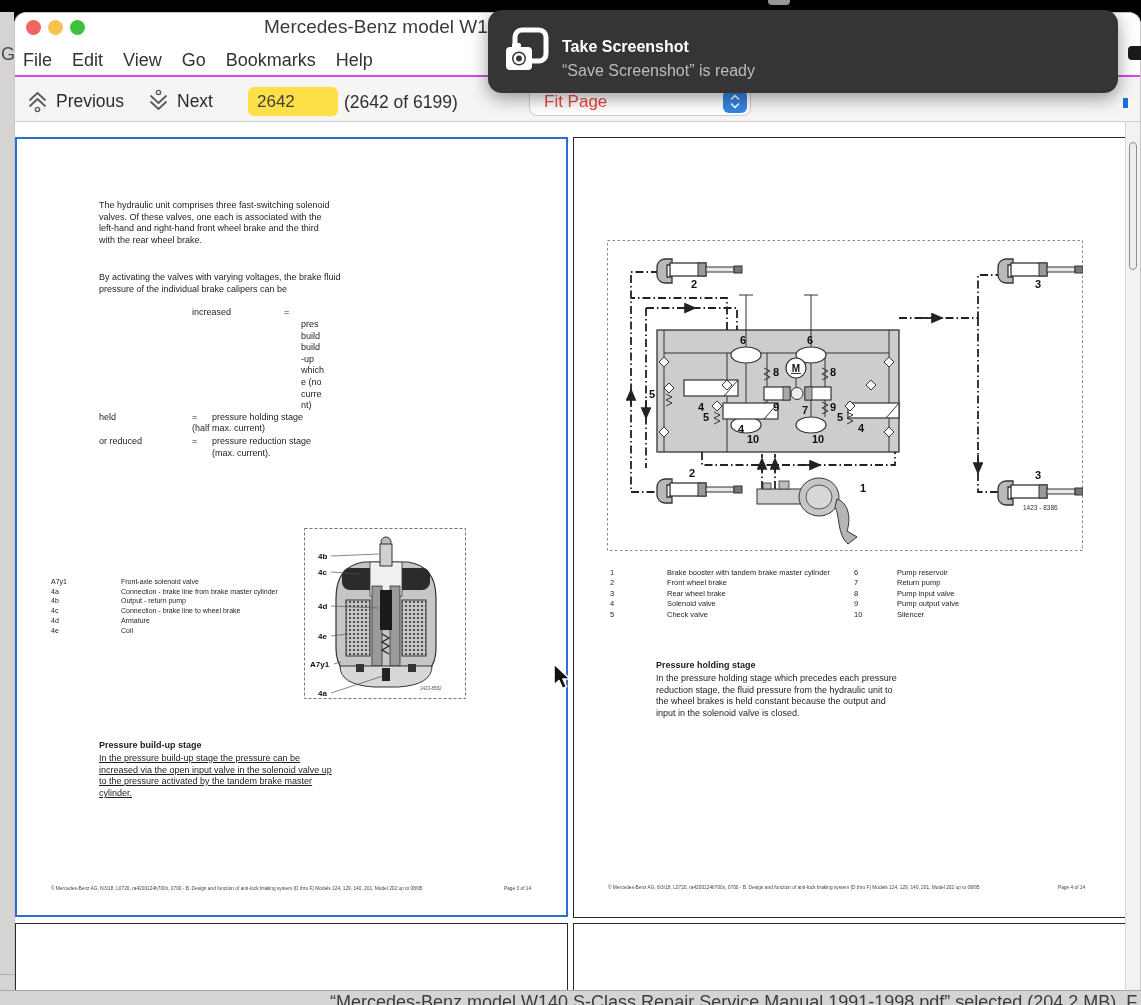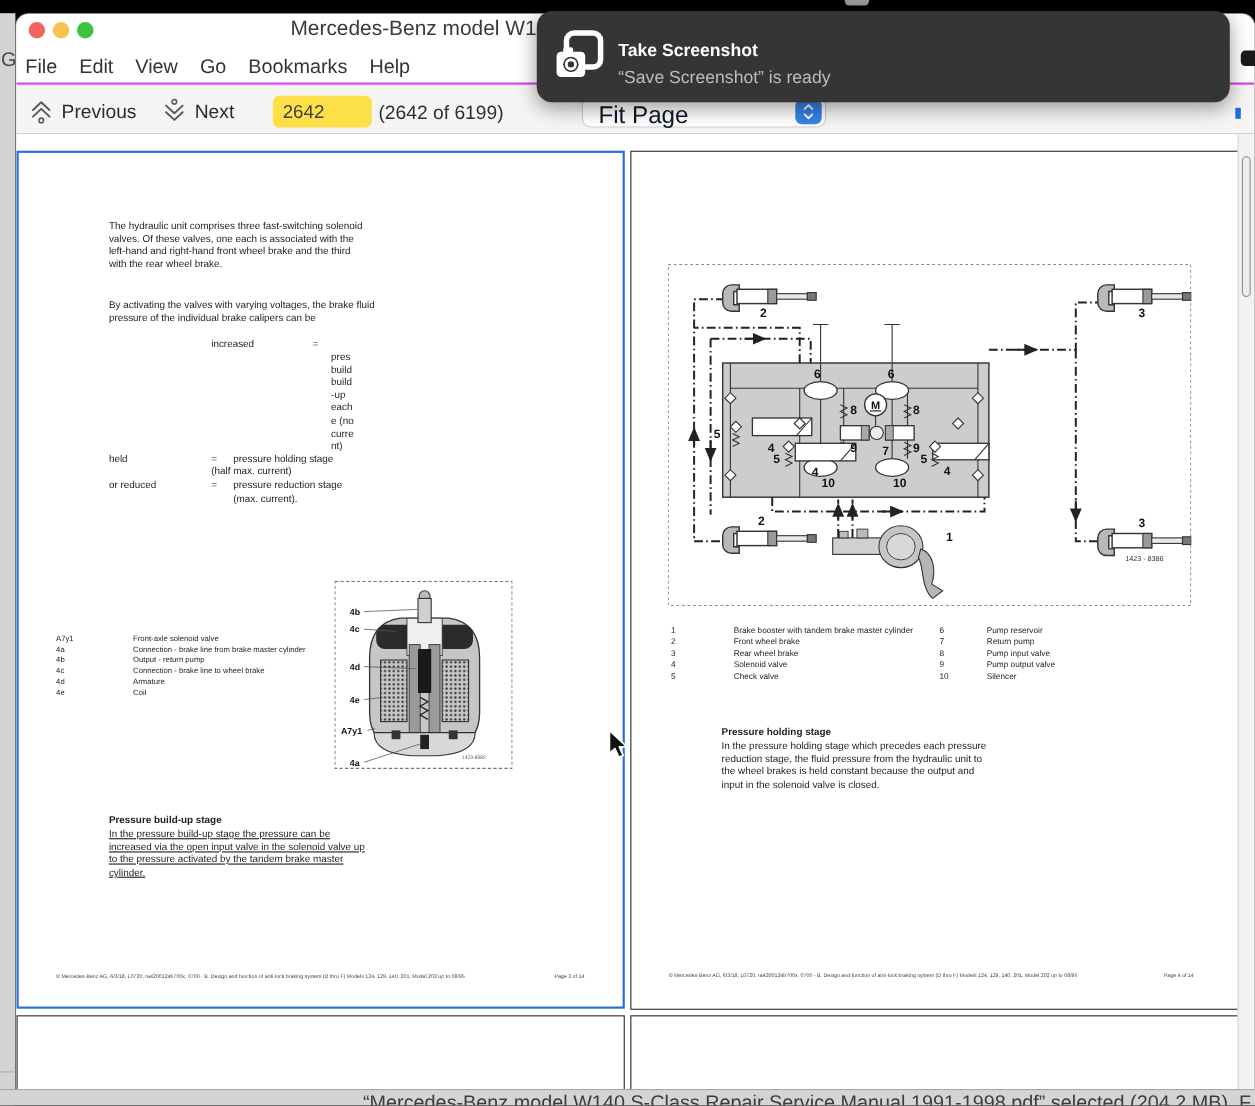--- a/index.html
+++ b/index.html
@@ -29,21 +29,21 @@
   .toolbar { position:absolute; left:0; top:62px; width:100%; height:47px; background:#f6f5f4;
              border-top:2px solid #d946ef; border-bottom:1px solid #d0cdca; }
   .tbtn { position:absolute; top:12px; display:flex; align-items:center; gap:7px; font-size:17.5px; color:#2b2b2b; }
   .tbtn svg { display:block; }
   .page-input { position:absolute; left:233px; top:10px; width:90px; height:29px; background:#fde047;
                 border:none; border-radius:6px; font-size:17px; color:#3f3f3f; padding-left:9px;
                 font-family:"Liberation Sans", sans-serif; }
   .page-count { position:absolute; left:329px; top:15px; font-size:17.5px; color:#2f2f2f; }
   .fitpage { position:absolute; left:514px; top:10px; width:222px; height:29px; background:#fff;
              border:1px solid #cfcbc8; border-radius:8px; }
-  .fitpage .val { position:absolute; left:14px; top:4px; font-size:22px; color:#0f172a; }
+  .fitpage .val { position:absolute; left:14px; top:4px; font-size:17px; color:#ef4444; }
   .fitpage .spin { position:absolute; right:3px; top:2px; width:24px; height:23px; background:#3584e4;
                    border-radius:6px; display:flex; align-items:center; justify-content:center; }
 
   
   .content { position:absolute; left:0; top:109px; width:100%; height:869px; background:#fff; }
   .page { position:absolute; background:#fff; }
   .page-l { left:0; top:15px; width:553px; height:780px; border:2px solid #2b6fd4; }
   .page-r { left:558px; top:15px; width:554px; height:781px; border:1px solid #2a2a2a; }
   .prev-l { left:0; top:801px; width:553px; height:77px; border:1px solid #2a2a2a; background:#fff; }
   .prev-r { left:558px; top:801px; width:554px; height:77px; border:1px solid #2a2a2a; background:#fff; }
@@ -138,21 +138,21 @@
       <div class="page page-l">
         <div class="abs pdf t9" style="left:34px; top:61px; width:236px;">The hydraulic unit comprises three fast-switching solenoid valves. Of these valves, one each is associated with the left-hand and right-hand front wheel brake and the third with the rear wheel brake.</div>
         <div class="abs pdf t9" style="left:34px; top:133px; width:242px;">By activating the valves with varying voltages, the brake fluid pressure of the individual brake calipers can be</div>
         <div class="abs pdf t9" style="left:127px; top:168px;">increased</div>
         <div class="abs pdf t9" style="left:219px; top:168px;">=</div>
         <div class="abs pdf t9" style="left:236px; top:180px; width:30px;">
           <div>pres</div>
           <div>build</div>
           <div>build</div>
           <div>-up</div>
-          <div>each</div>
+          <div>which</div>
           <div>e (no</div>
           <div>curre</div>
           <div>nt)</div>
         </div>
         <div class="abs pdf t9" style="left:34px; top:273px;">held</div>
         <div class="abs pdf t9" style="left:127px; top:273px;">=</div>
         <div class="abs pdf t9" style="left:147px; top:273px;">pressure holding stage</div>
         <div class="abs pdf t9" style="left:127px; top:284px;">(half max. current)</div>
         <div class="abs pdf t9" style="left:34px; top:297px;">or reduced</div>
         <div class="abs pdf t9" style="left:127px; top:297px;">=</div>

